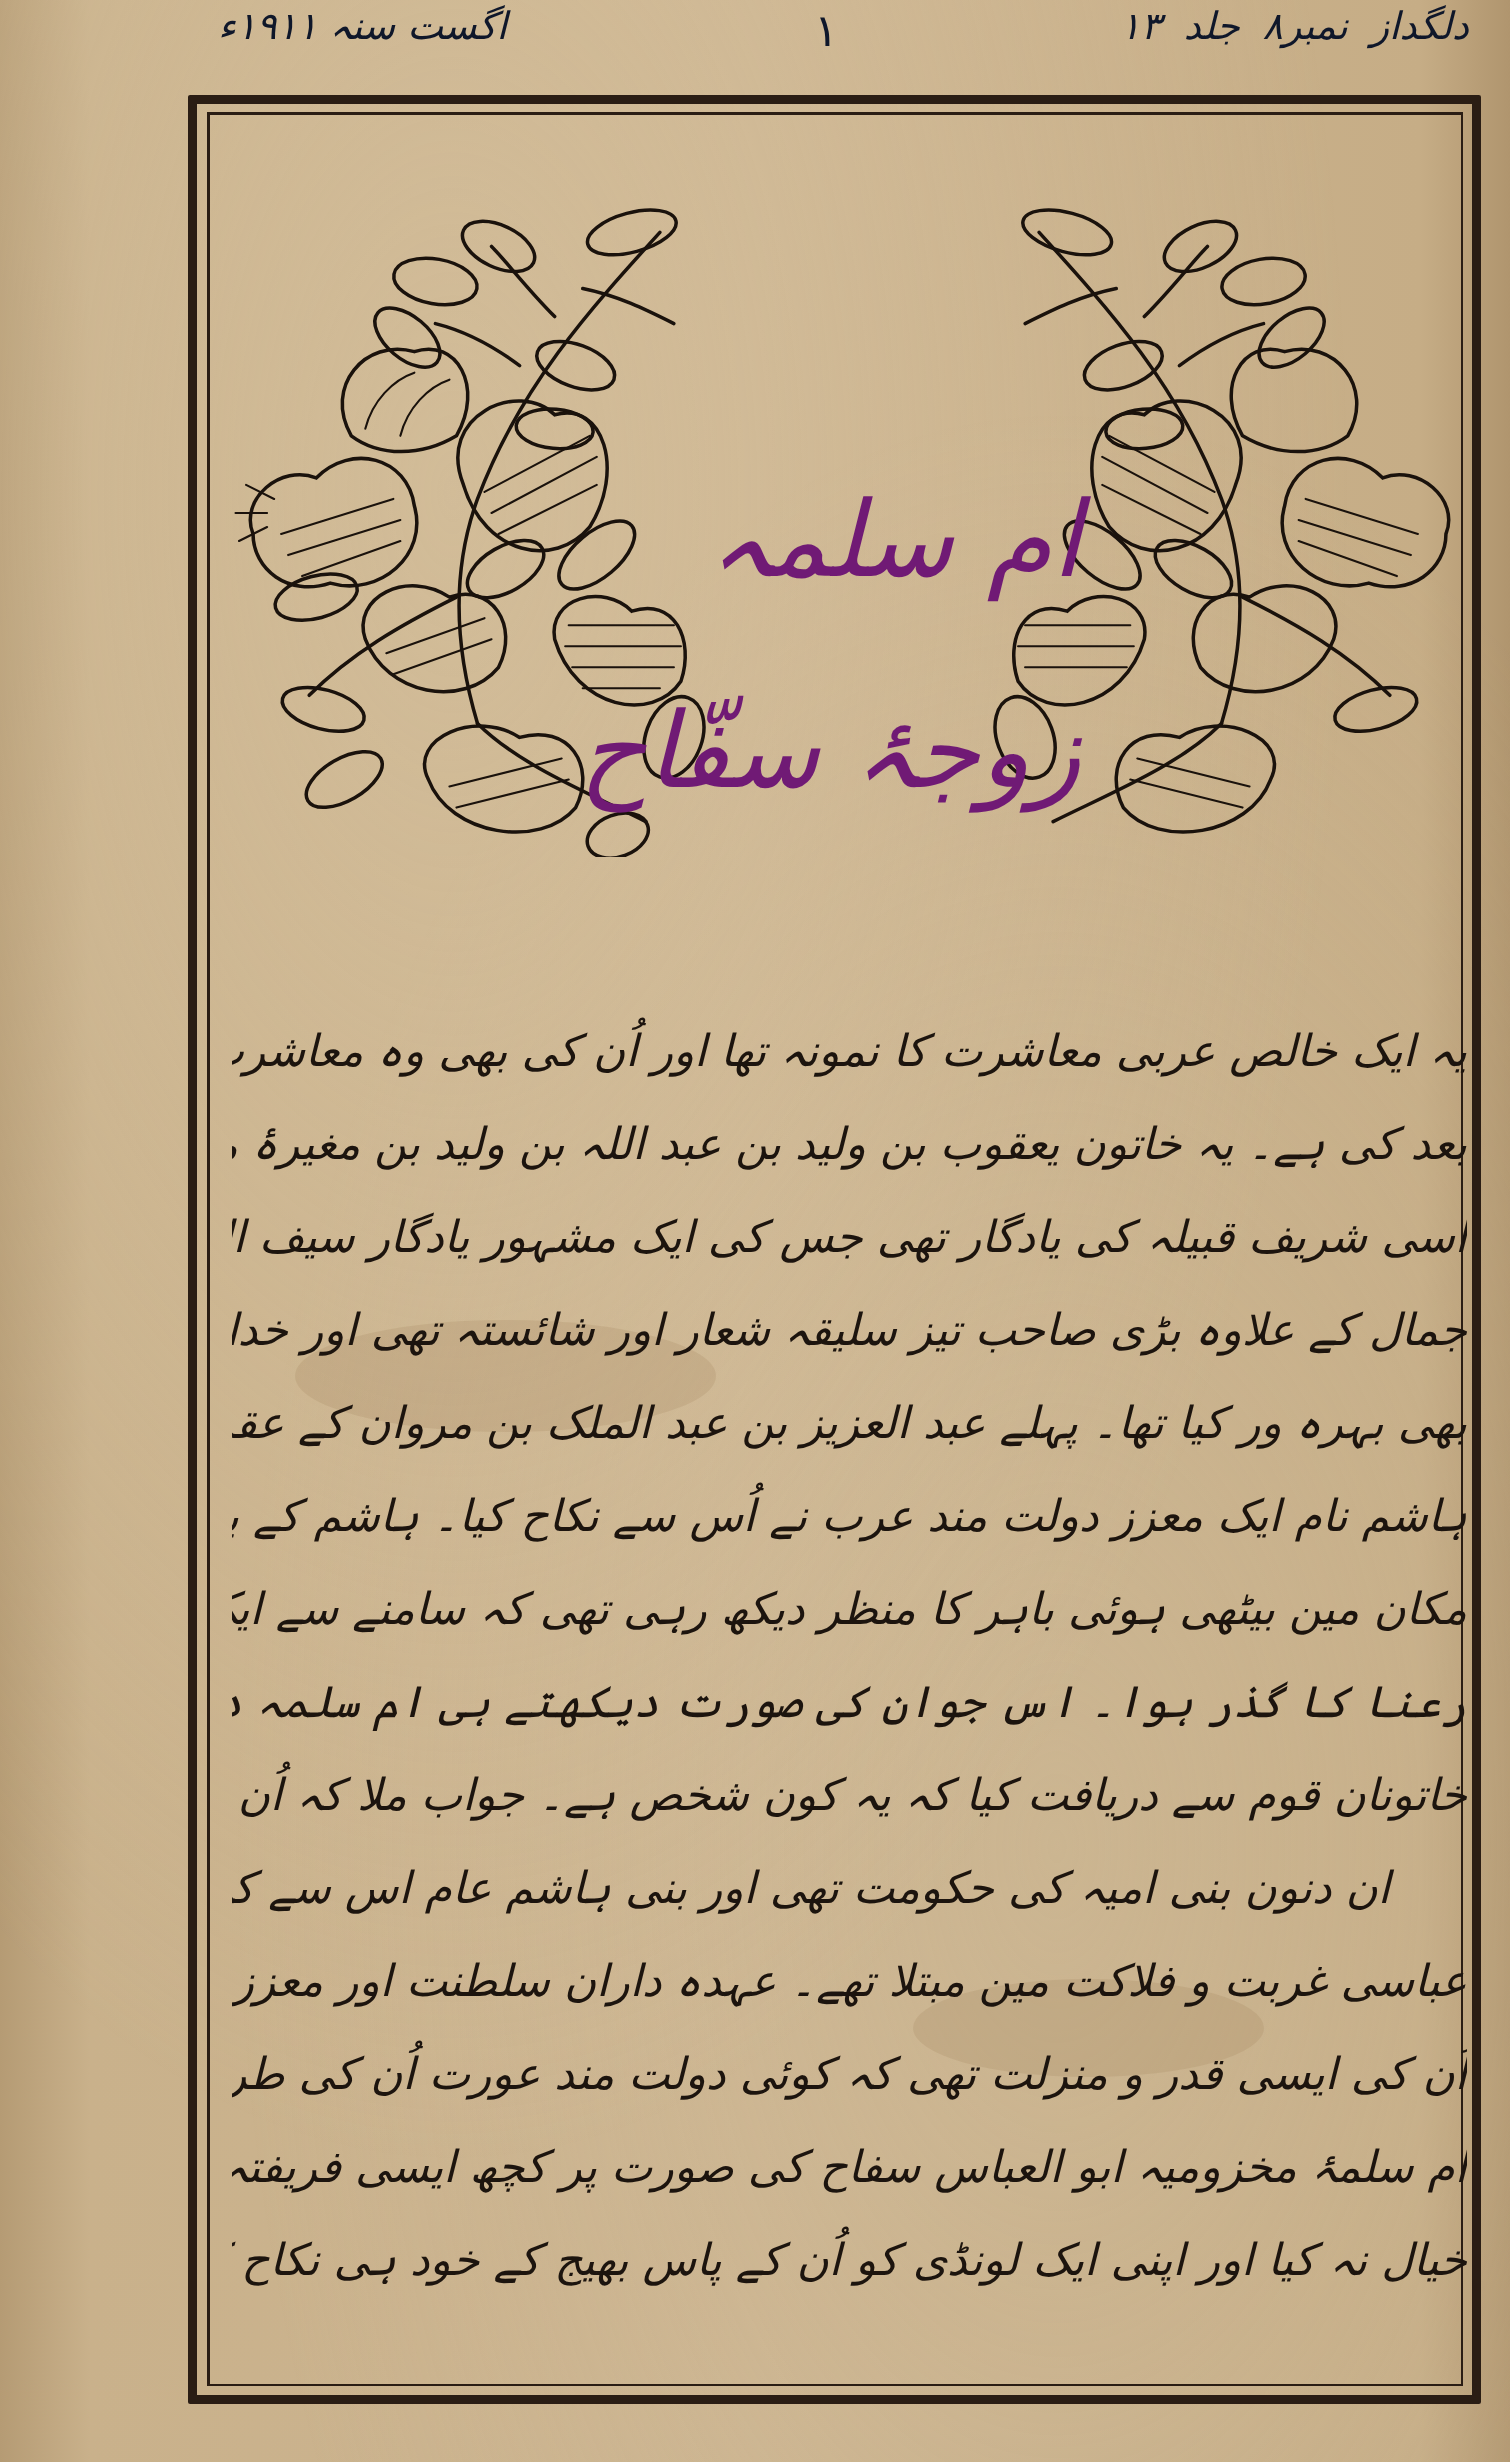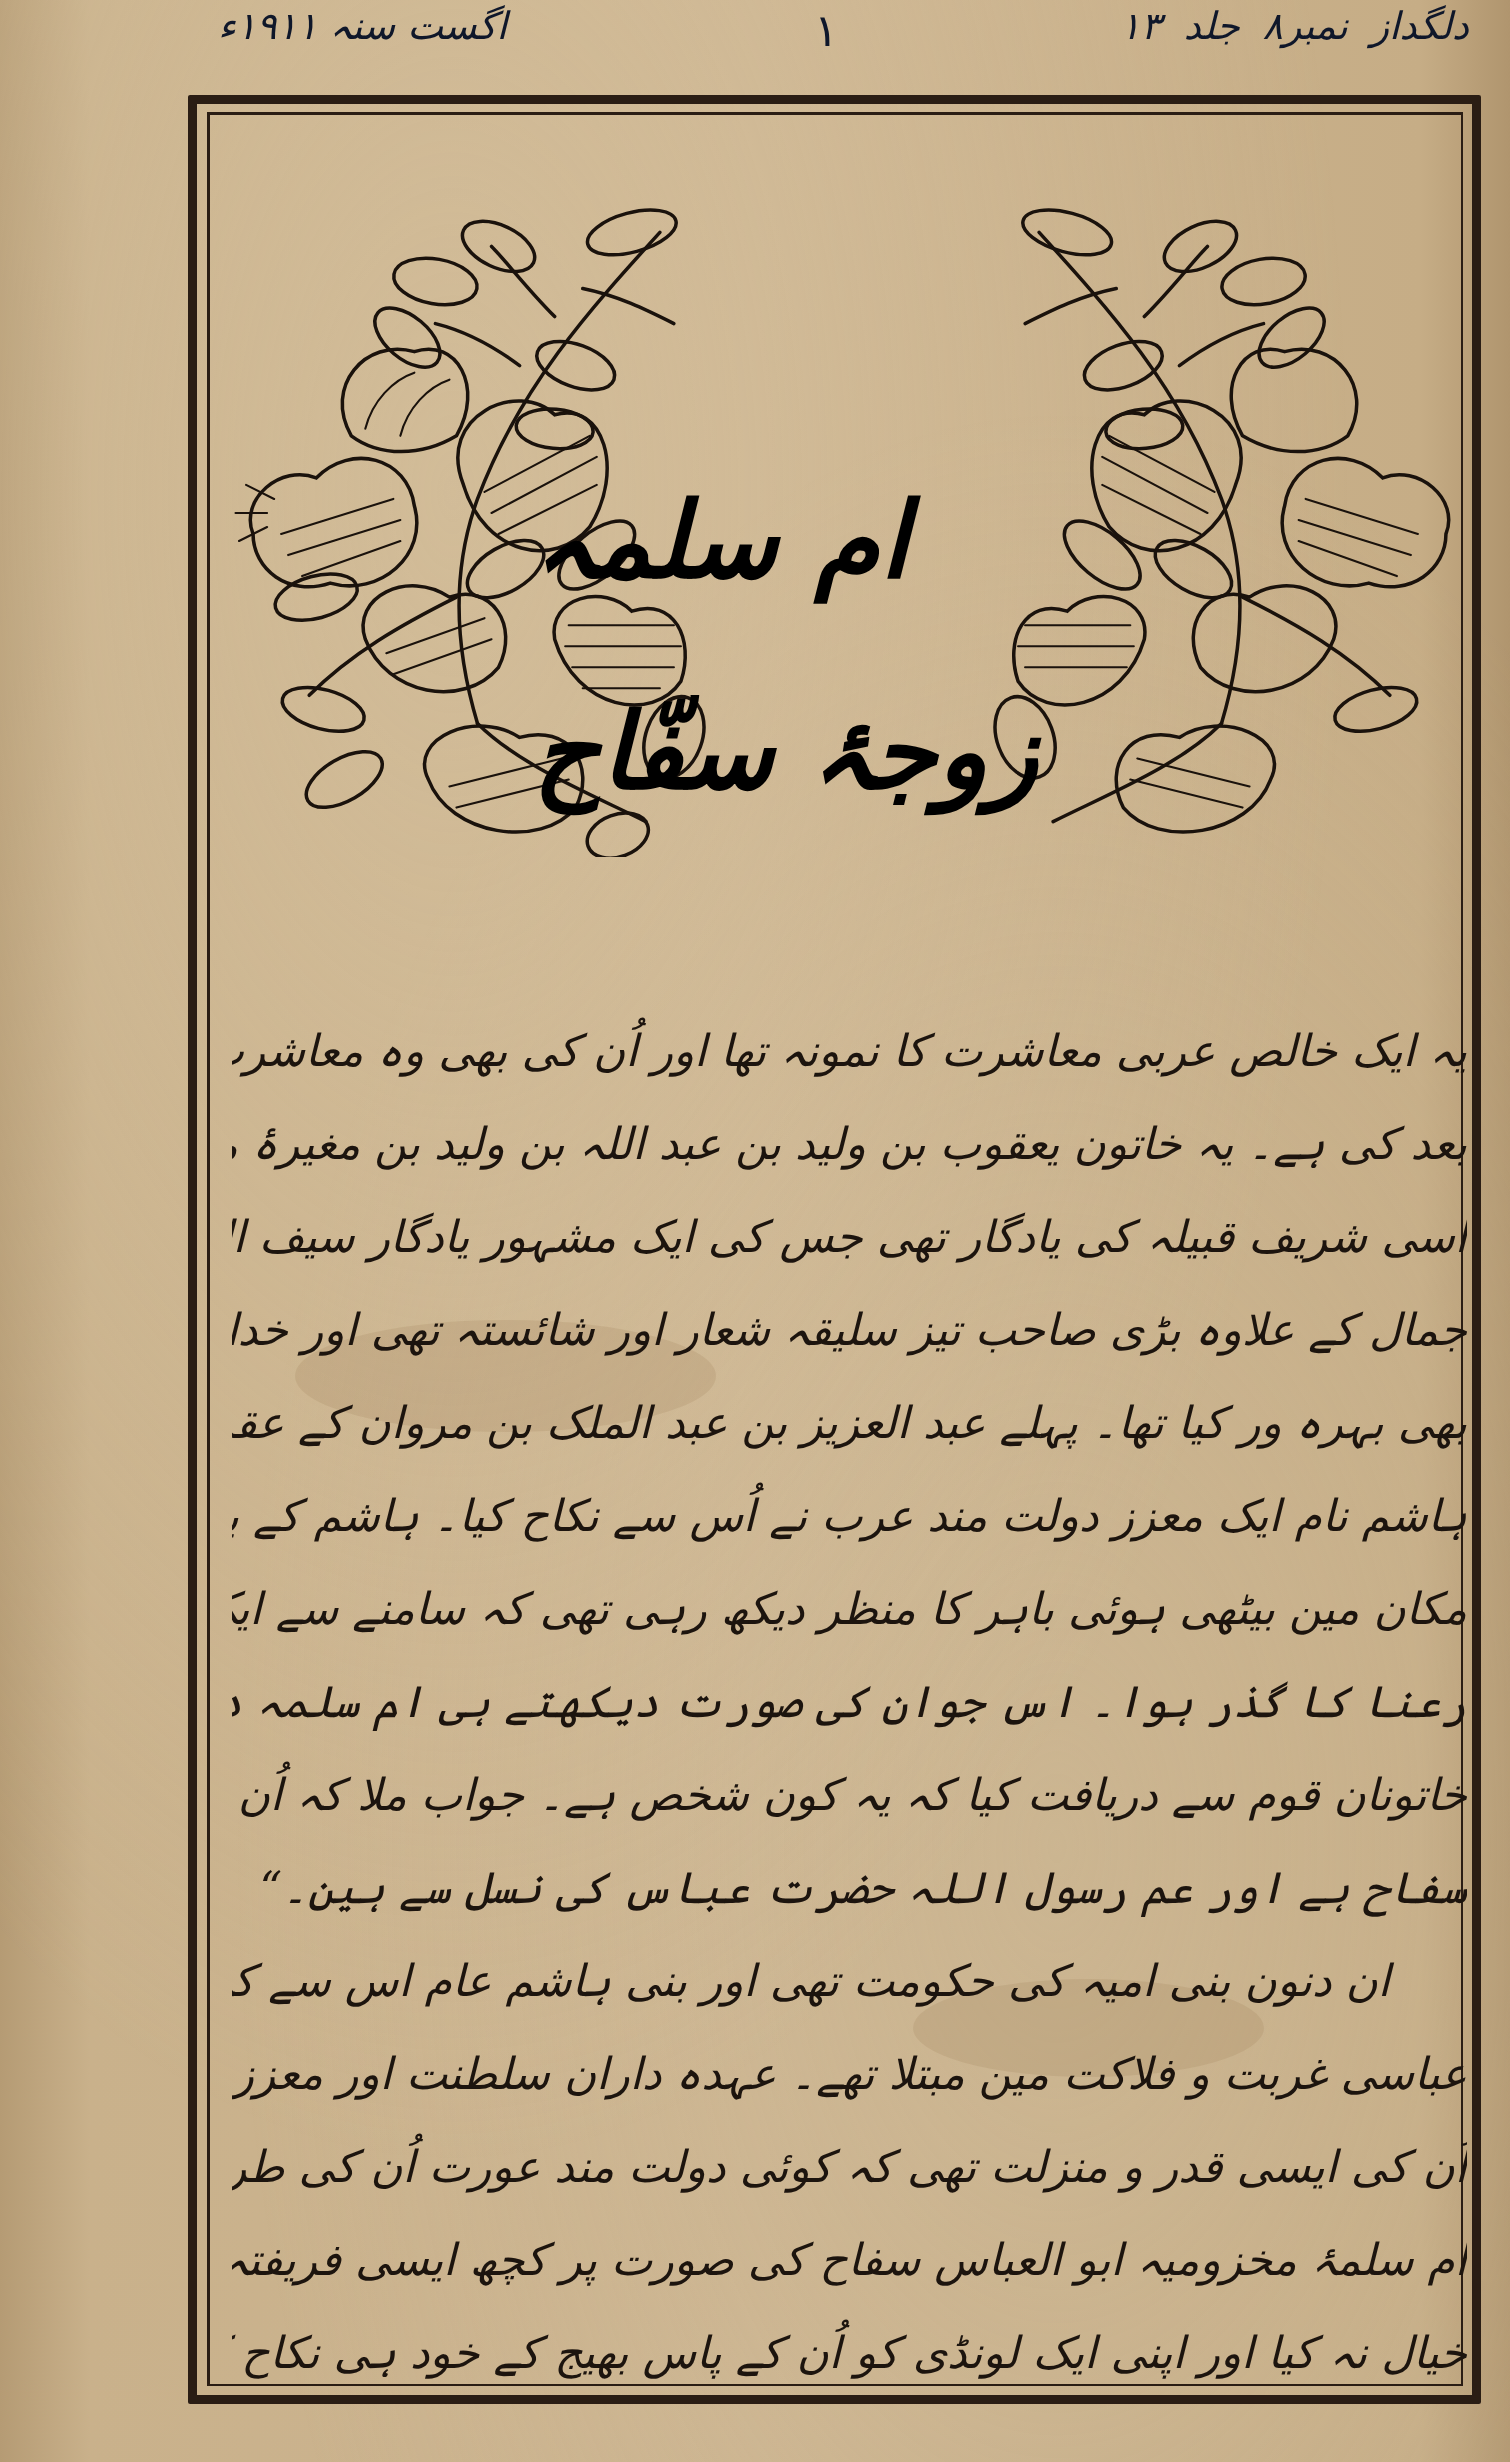--- a/index.html
+++ b/index.html
@@ -29,22 +29,22 @@
       border: 9px solid #2a1d14; border-radius: 2.1px; box-sizing: border-box;
     }
     .frame-inner {
       position: absolute; left: 207px; top: 112px; width: 1256px; height: 2274px;
       border: 3.5px solid #2a1d14; box-sizing: border-box;
       border-right-width: 2.8px; border-bottom-width: 2.8px;
     }
 
     .title {
       position: absolute; top: 435px; left: 533px; width: 548px; height: 211px;
-      font-family: "DejaVu Serif", serif; font-size: 105px; font-weight: bold;
-      direction: rtl; text-align: left; line-height: 211px; color: #000000;
+      font-family: "DejaVu Serif", serif; font-size: 105px; font-weight: normal;
+      direction: rtl; text-align: right; line-height: 211px; color: #701a75;
       font-style: italic; letter-spacing: -2.8px;
     }
 
     .floral { position: absolute; }
     .floral-left { left: 225px; top: 204px; width: 491px; height: 653px; }
     .floral-right { left: 983px; top: 204px; width: 491px; height: 653px; }
 
     .body-text {
       position: absolute; left: 232px; top: 1004px; width: 1235px;
       direction: rtl; text-align: justify;
@@ -144,20 +144,19 @@
 <div class="body-text">
   <div class="line">یہ ایک خالص عربی معاشرت کا نمونہ تھا اور اُن کی بھی وہ معاشرت جو اُن کی متمدن بننے کے</div>
   <div class="line">بعد کی ہے۔ یہ خاتون یعقوب بن ولید بن عبد اللہ بن ولید بن مغیرۂ مخزومی کی بیٹی تھی اور</div>
   <div class="line">اسی شریف قبیلہ کی یادگار تھی جس کی ایک مشہور یادگار سیف اللہ خالد بن ولید تھے۔ وہ حسن و</div>
   <div class="line">جمال کے علاوہ بڑی صاحب تیز سلیقہ شعار اور شائستہ تھی اور خدا نے اُسے مال و دولت سے</div>
   <div class="line">بھی بہرہ ور کیا تھا۔ پہلے عبد العزیز بن عبد الملک بن مروان کے عقد نکاح مین تھی۔ پھر</div>
   <div class="line">ہاشم نام ایک معزز دولت مند عرب نے اُس سے نکاح کیا۔ ہاشم کے بعد ایک دن اپنے</div>
   <div class="line">مکان مین بیٹھی ہوئی باہر کا منظر دیکھ رہی تھی کہ سامنے سے ایک خوبرو و خوش جمال جوان</div>
   <div class="line">رعنا کا گذر ہوا۔ اس جوان کی صورت دیکھتے ہی ام سلمہ دل مین فریفتہ ہو گئی۔ اور ہمصحبت</div>
   <div class="line">خاتونان قوم سے دریافت کیا کہ یہ کون شخص ہے۔ جواب ملا کہ اُن کا نام ابو العباس</div>
-  <div class="line">سفاح ہے اور عم رسول اللہ حضرت عباس کی نسل سے ہین۔“</div>
   <div class="line indent">ان دنون بنی امیہ کی حکومت تھی اور بنی ہاشم عام اس سے کہ فاطمی ہون یا</div>
   <div class="line">عباسی غربت و فلاکت مین مبتلا تھے۔ عہدہ داران سلطنت اور معزز سوسائٹی مین بھی</div>
   <div class="line">اُن کی ایسی قدر و منزلت تھی کہ کوئی دولت مند عورت اُن کی طرف توجہ کرتی۔ مگر</div>
   <div class="line">ام سلمۂ مخزومیہ ابو العباس سفاح کی صورت پر کچھ ایسی فریفتہ ہوئی کہ کسی بات کا</div>
   <div class="line">خیال نہ کیا اور اپنی ایک لونڈی کو اُن کے پاس بھیج کے خود ہی نکاح کا پیغام دیا</div>
 </div>
 
 
 </body></html>

